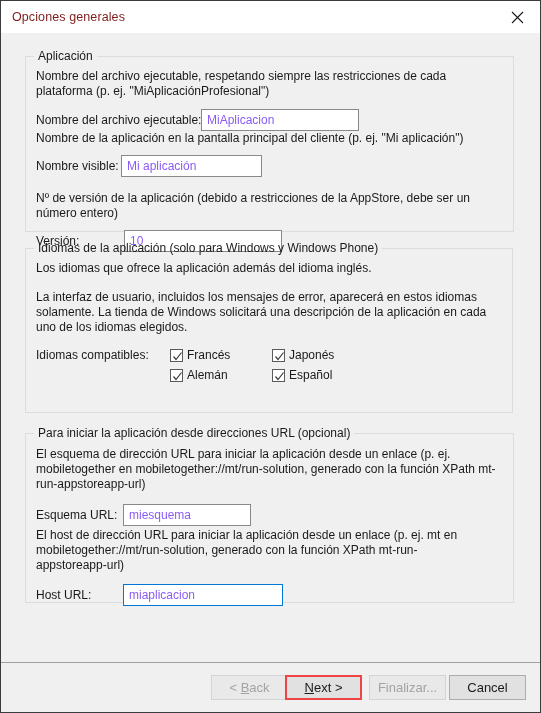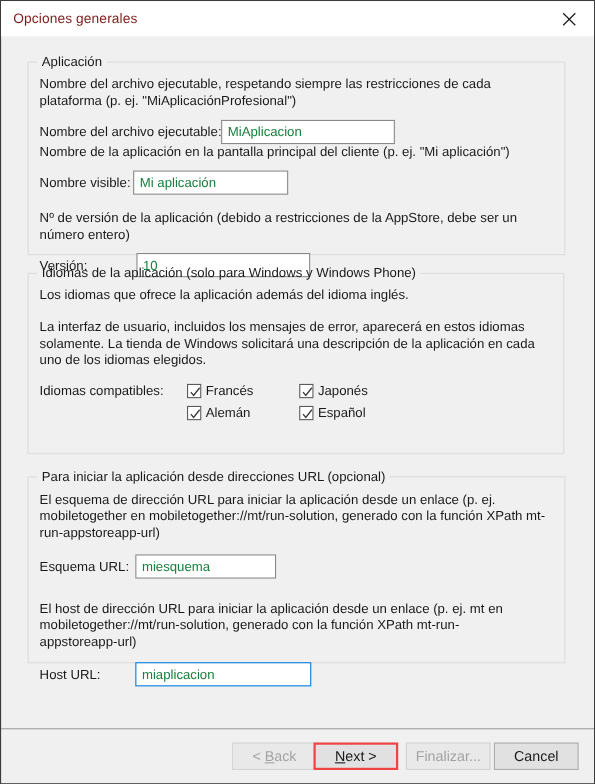--- a/index.html
+++ b/index.html
@@ -89,21 +89,21 @@
     align-items: center;
   }
   .lbl {
     font-size: 12px;
     color: #1a1a1a;
     white-space: nowrap;
   }
   input.tb {
     font-family: "Liberation Sans", sans-serif;
     font-size: 12px;
-    color: #15803d;
+    color: #8b5cf6;
     background: #ffffff;
     border: 1px solid #898989;
     box-sizing: border-box;
     height: 22px;
     padding: 0 3px 0 5px;
     outline: none;
   }
   input.tb.focused {
     border: 1px solid #0078d7;
   }
@@ -263,21 +263,21 @@
     <fieldset class="group" style="left:24px; top:393px; width:489px; height:177px;">
       <legend>Para iniciar la aplicación desde direcciones URL (opcional)</legend>
       <div class="inner">
         <p class="desc" style="margin-top:5px; width:466px;">El esquema de dirección URL para iniciar la aplicación desde un enlace (p. ej. mobiletogether en mobiletogether://mt/run-solution, generado con la función XPath mt-run-appstoreapp-url)</p>
 
         <div class="row" style="margin-top:12px;">
           <span class="lbl" style="width:87px;">Esquema URL:</span>
           <input class="tb" style="width: 128px;" type="text" value="miesquema">
         </div>
 
-        <p class="desc" style="margin-top:20px; width:452px;">El host de dirección URL para iniciar la aplicación desde un enlace (p. ej. mt en mobiletogether://mt/run-solution, generado con la función XPath mt-run-appstoreapp-url)</p>
+        <p class="desc" style="margin-top:2px; width:452px;">El host de dirección URL para iniciar la aplicación desde un enlace (p. ej. mt en mobiletogether://mt/run-solution, generado con la función XPath mt-run-appstoreapp-url)</p>
 
         <div class="row" style="margin-top:11px;">
           <span class="lbl" style="width:87px;">Host URL:</span>
           <input class="tb focused" style="width: 160px;" type="text" value="miaplicacion">
         </div>
       </div>
     </fieldset>
 
   </div>
 

